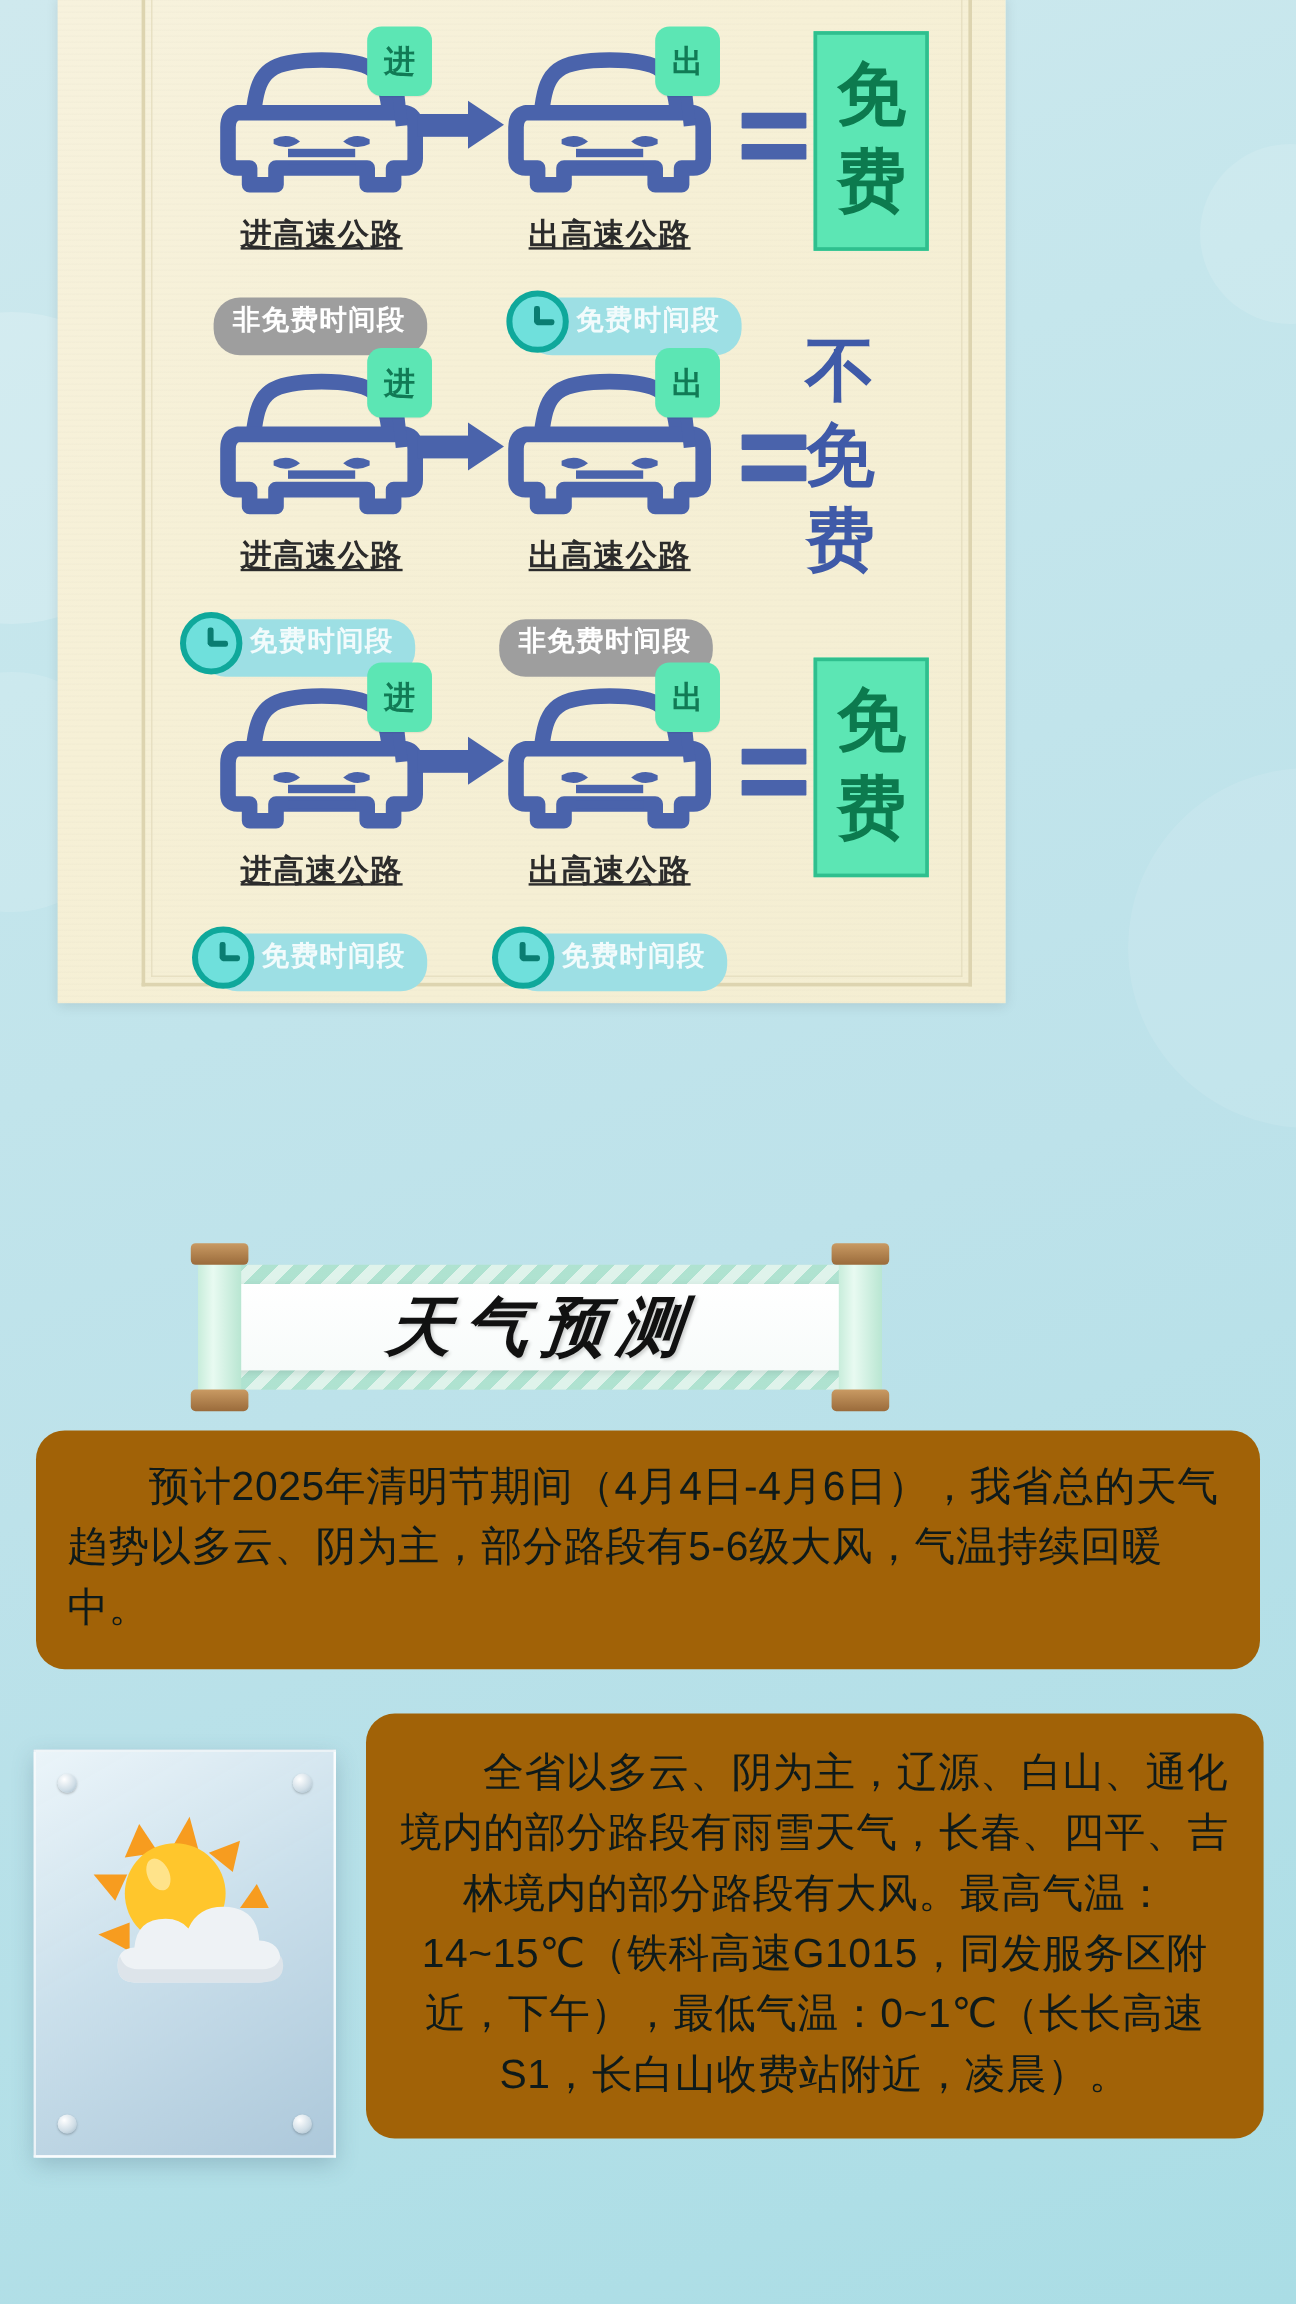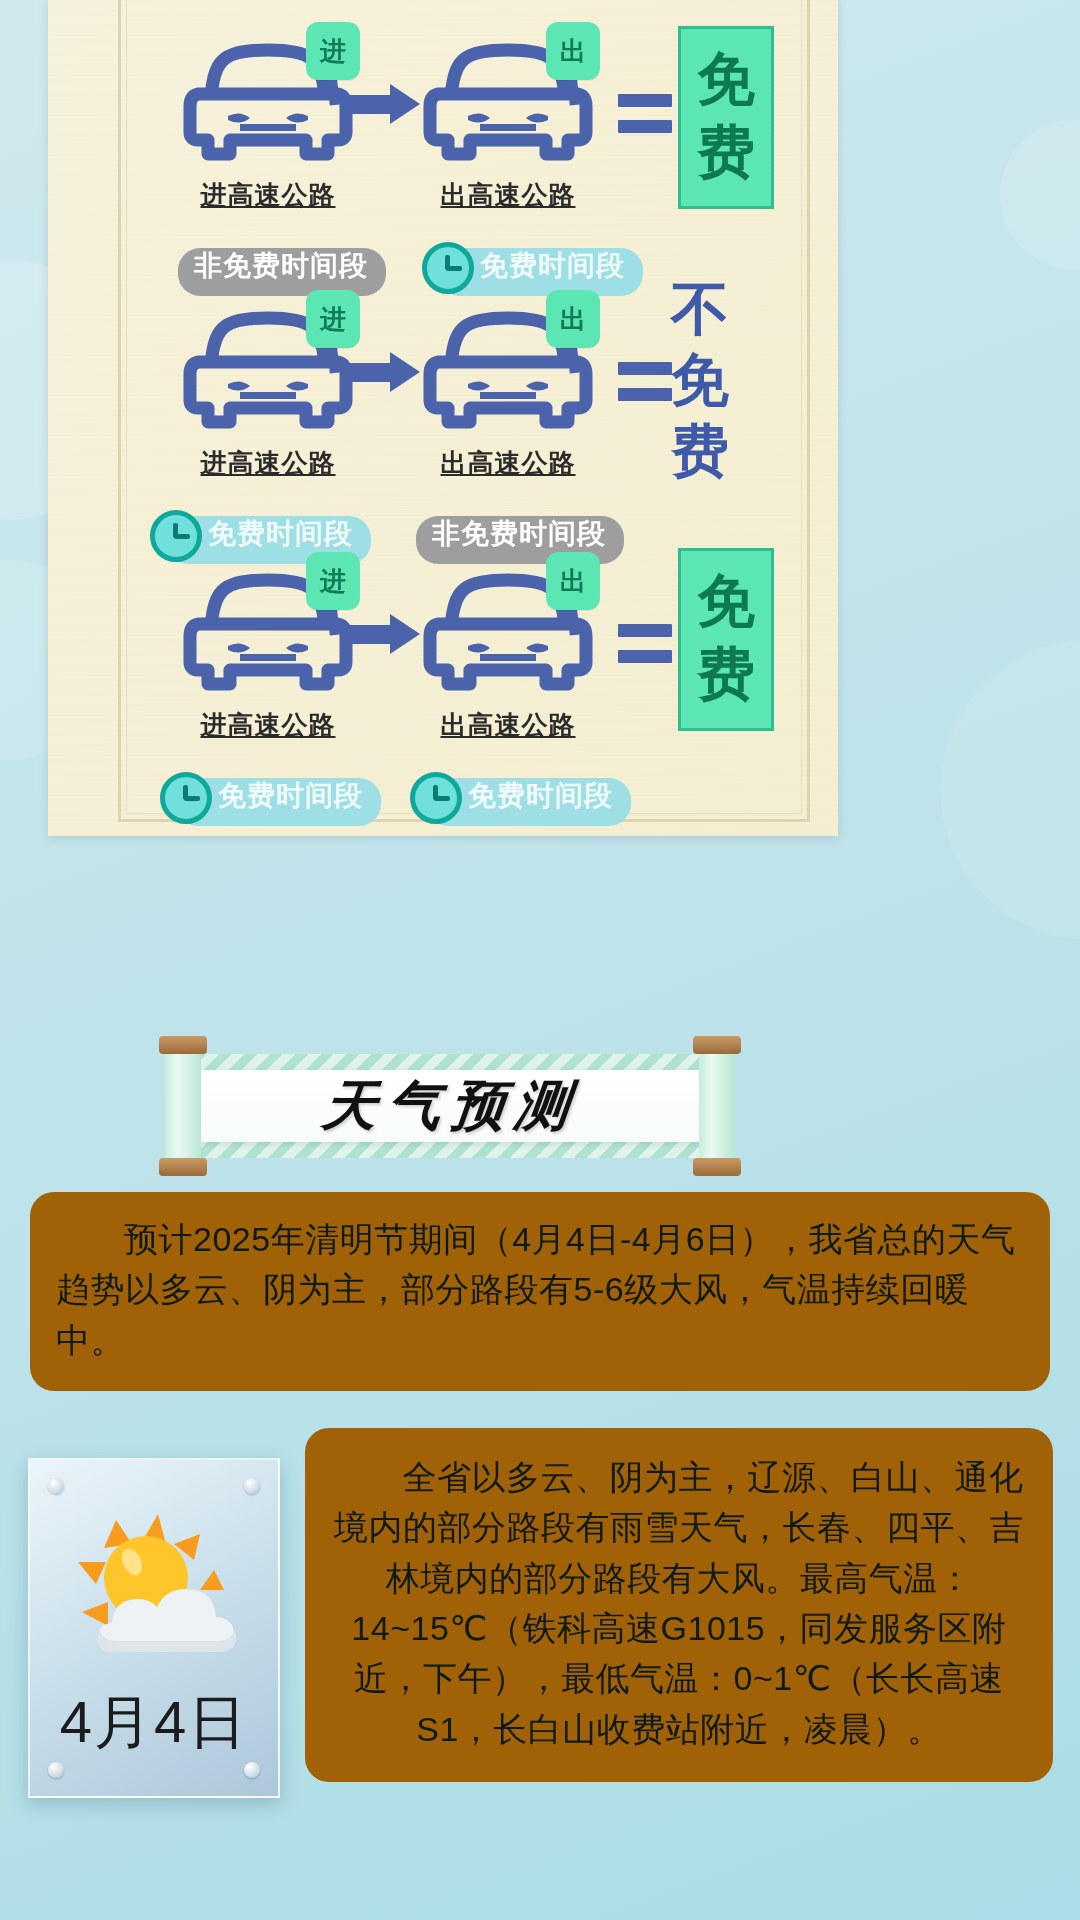--- a/index.html
+++ b/index.html
@@ -65,21 +65,21 @@
   .car-label {
     font-size:26px; font-weight:bold; color:#2b2b2b; letter-spacing:1px;
     margin-top:2px;
     text-decoration:underline;
   }
 
   .badge-row { position:absolute; width:790px; }
   .badge {
     position:absolute; display:flex; align-items:center; height:48px;
     border-radius:22px; padding:0 18px 12px 16px;
-    font-size:28px; font-weight:bold; color:#ffffff; white-space:nowrap;
+    font-size:23px; font-weight:bold; color:#ffffff; white-space:nowrap;
     letter-spacing:1px;
   }
   .badge.gray { background:#9e9e9e; }
   .badge.teal { background:#9ddfe4; color:#f2fbfc; padding-left:42px; }
   .clock {
     position:absolute; left:-16px; top:-6px; width:52px; height:52px;
     border-radius:50%; border:5px solid #0fa89b; background:#6fe0dc;
   }
   .clock::before { 
     content:""; position:absolute; left:18px; top:8px; width:5px; height:15px;
@@ -394,18 +394,17 @@
       <polygon points="24,58 52,58 42,80"></polygon>
       <polygon points="160,66 170,86 146,86"></polygon>
       <polygon points="28,108 54,98 54,122"></polygon>
       <polygon points="66,134 82,120 92,140"></polygon>
     </g>
     <circle cx="92" cy="74" r="42" fill="#ffc62c"></circle>
     <ellipse cx="78" cy="58" rx="9" ry="14" fill="#ffe38a" transform="rotate(-25 78 58)"></ellipse>
     <path d="M58 148 q-14 0 -14 -14 q0 -14 14 -15 q2 -24 26 -24 q12 0 19 8 q8 -18 29 -18 q28 0 30 28 q18 1 18 18 q0 17 -18 17 z" fill="#eef2f5"></path>
     <path d="M58 148 q-14 0 -14 -14 q0 -5 2 -8 q3 11 15 11 h104 q12 0 15 -11 q2 3 2 8 q0 14 -18 14 z" fill="#dde4ea"></path>
   </svg>
-  <div class="date-text">4月4日</div>
 </div>
 
 <div class="card card-detail">
   <p>全省以多云、阴为主，辽源、白山、通化境内的部分路段有雨雪天气，长春、四平、吉林境内的部分路段有大风。最高气温：14~15℃（铁科高速G1015，同发服务区附近，下午），最低气温：0~1℃（长长高速S1，长白山收费站附近，凌晨）。</p>
 </div>
 
 </body></html>

